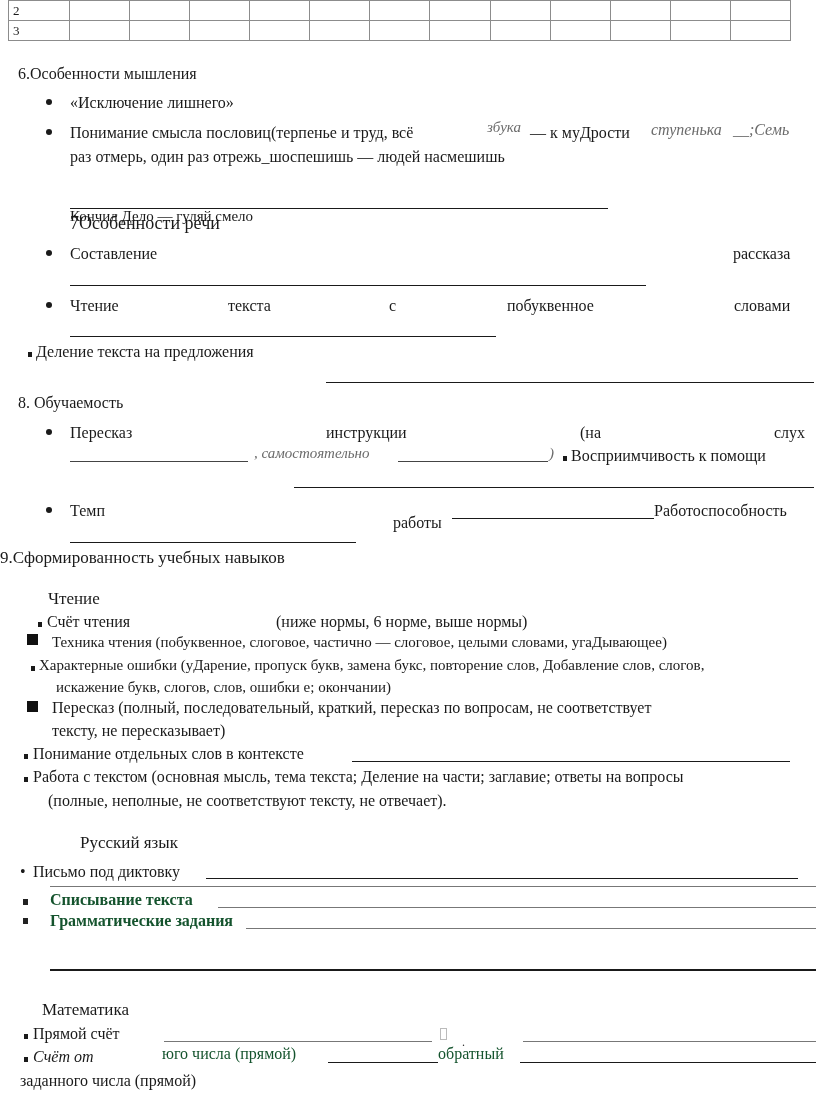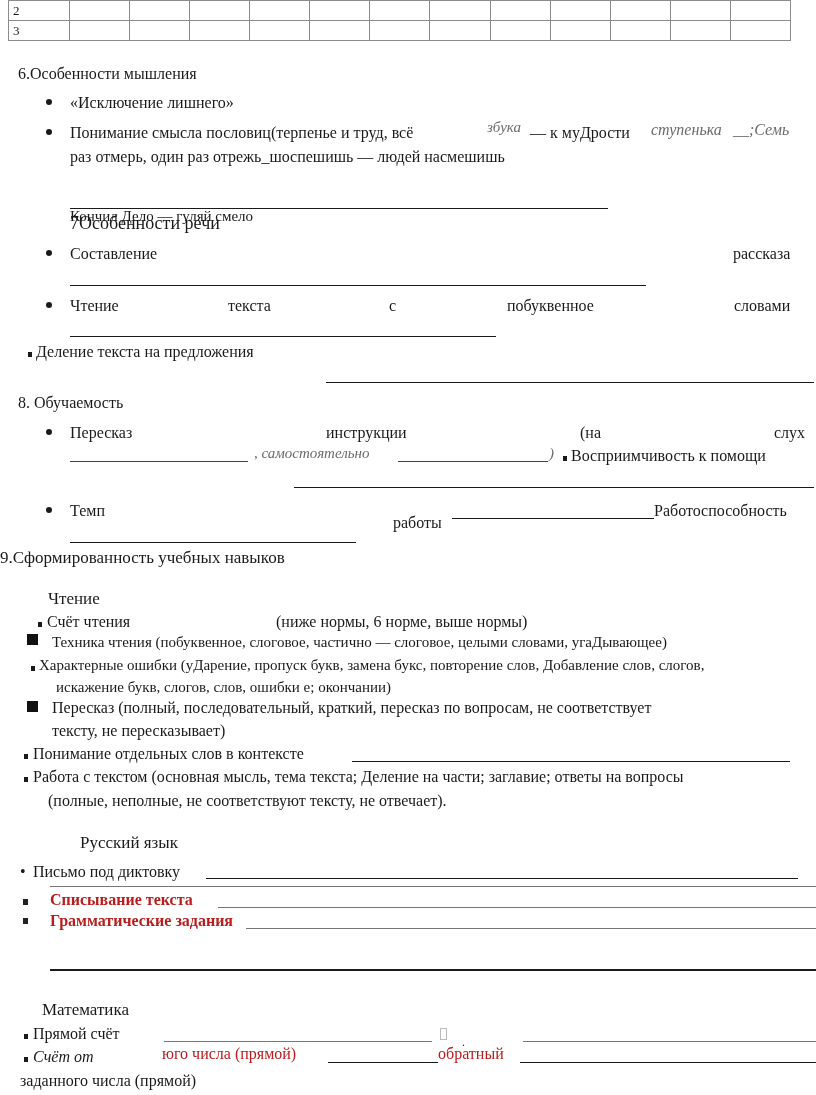--- a/index.html
+++ b/index.html
@@ -24,21 +24,21 @@
   .line.gray { border-top:1.5px solid #777; }
   .dot { position:absolute; width:6px; height:6px; border-radius:50%; background:#1a1a1a; }
   .sq { position:absolute; width:4px; height:5px; background:#1a1a1a; }
   .sqbig { position:absolute; width:11px; height:11px; background:#111; }
   .sqmid { position:absolute; width:5px; height:6px; background:#222; }
   .gi { font-style:italic; color:#6b6b6b; font-family:"Liberation Serif", serif; }
   .t16 { font-size:16px; }
   .t17 { font-size:17px;text-align:right; }
   .t18 { font-size:18px; }
   .t15 { font-size:15px; }
-  .gray { color:#b91c1c; }
+  .gray { color:#14532d; }
 </style>
 </head>
 <body>
 
 <table class="grid">
   <tbody>
     <tr>
       <td class="lbl">2</td>
       <td></td>
         <td></td>

